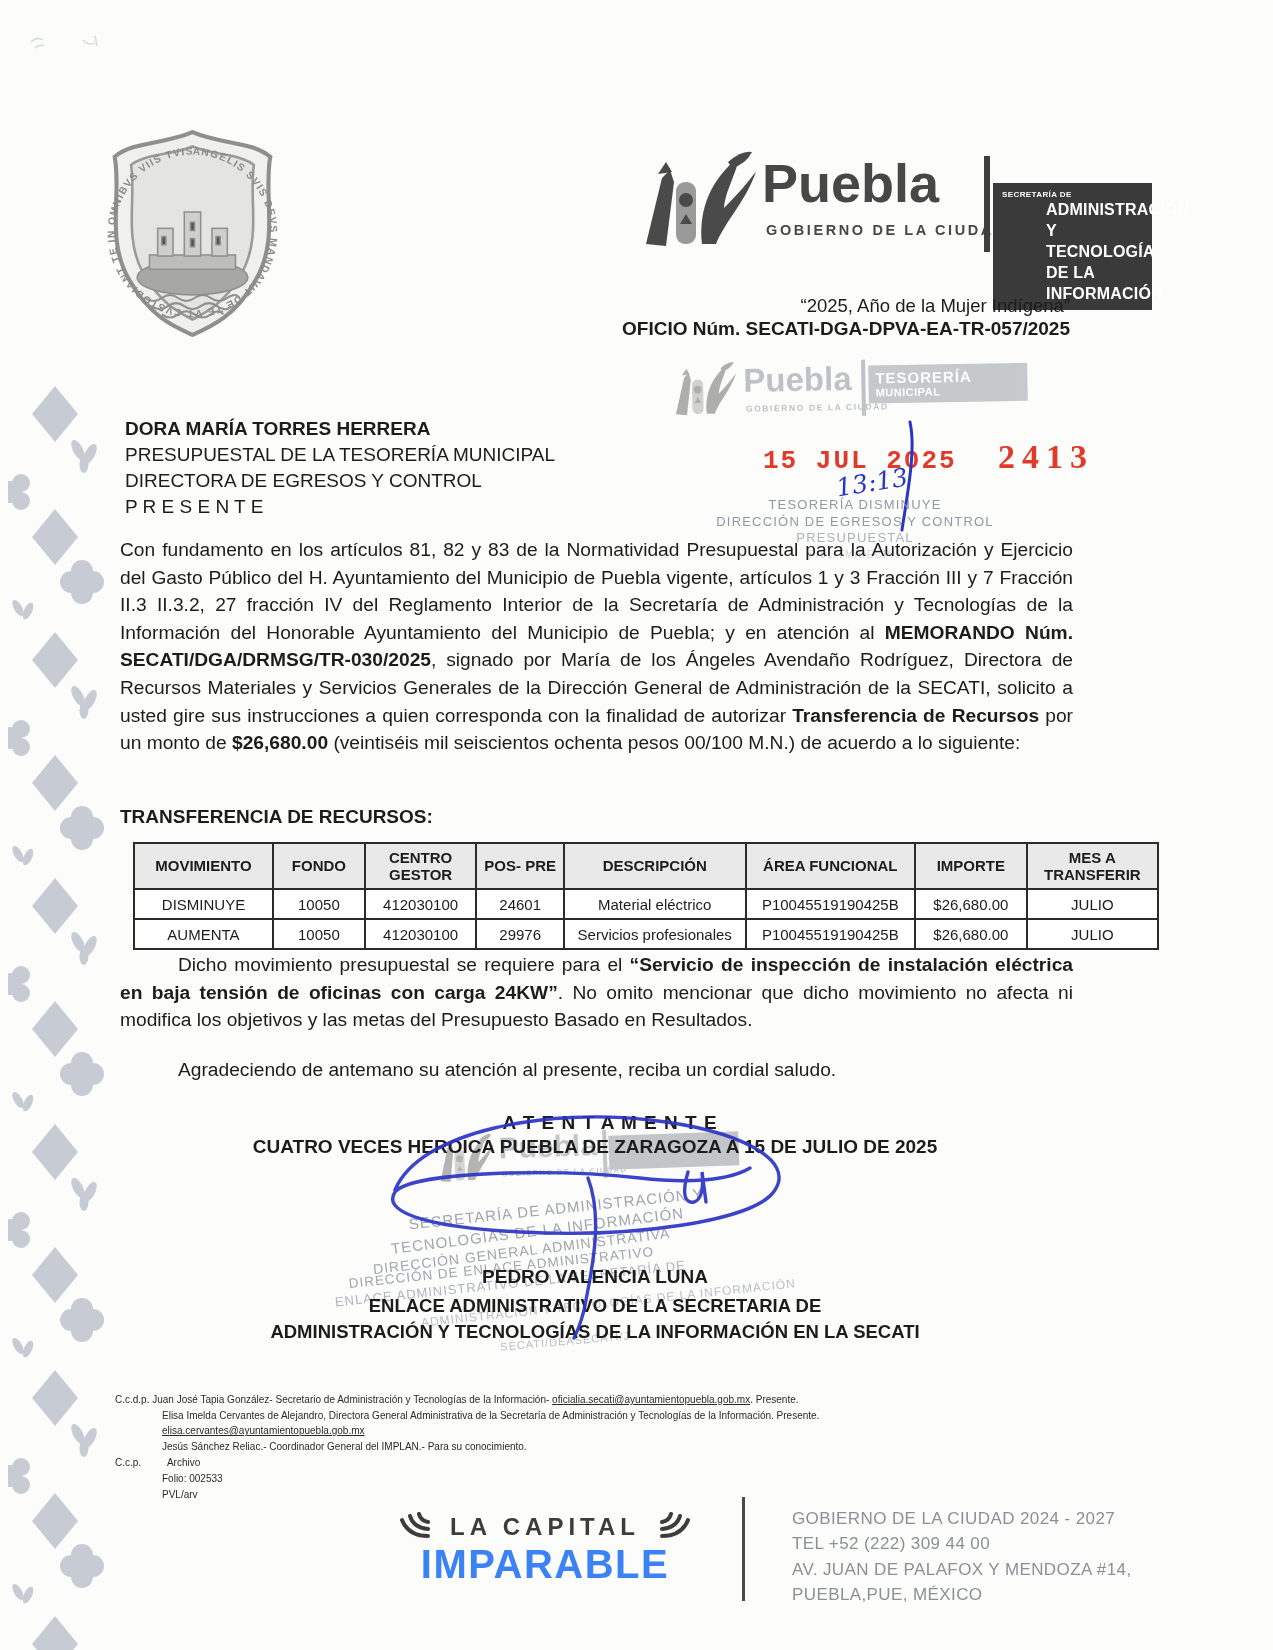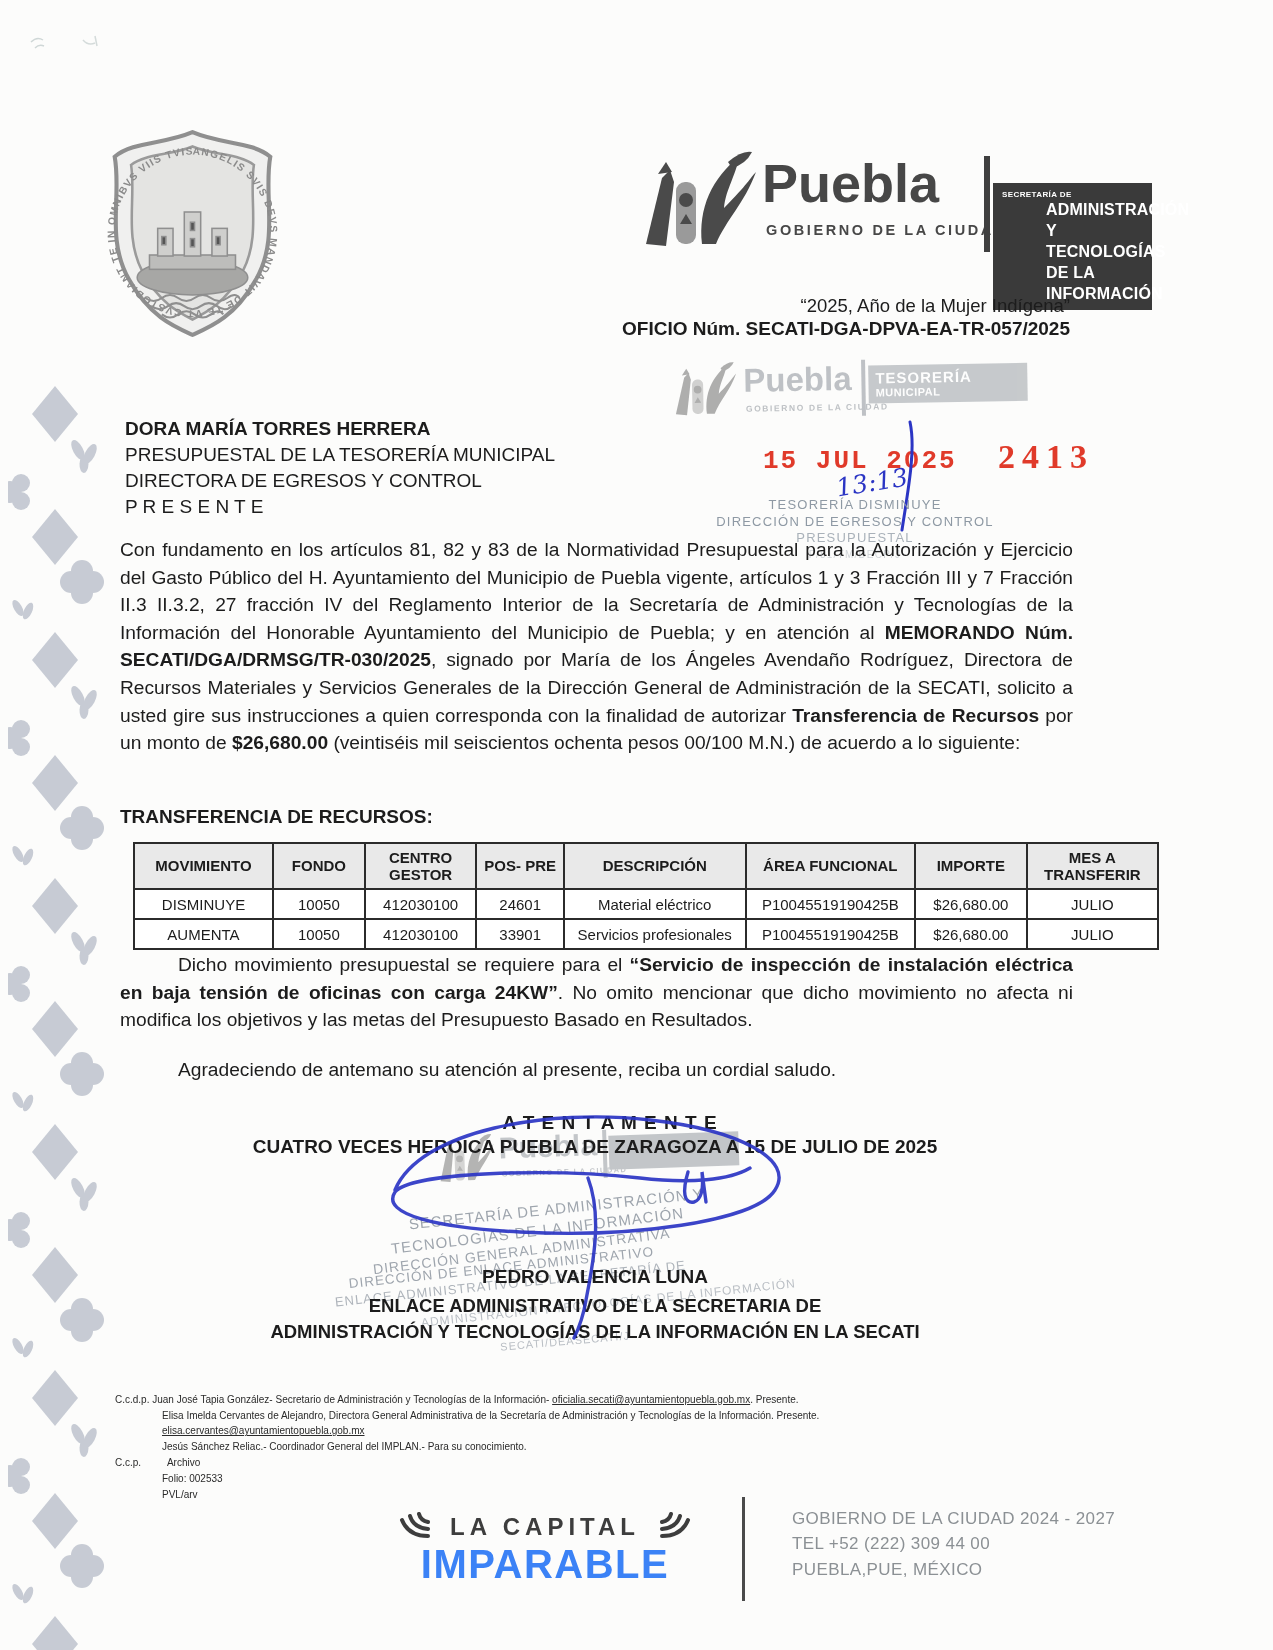--- a/index.html
+++ b/index.html
@@ -207,21 +207,21 @@
         <td>24601</td>
         <td>Material eléctrico</td>
         <td>P10045519190425B</td>
         <td>$26,680.00</td>
         <td>JULIO</td>
       </tr>
       <tr>
         <td>AUMENTA</td>
         <td>10050</td>
         <td>412030100</td>
-        <td>33901</td>
+        <td>29976</td>
         <td>Servicios profesionales</td>
         <td>P10045519190425B</td>
         <td>$26,680.00</td>
         <td>JULIO</td>
       </tr>
     </tbody>
   </table>
 
   <div class="abs body-text just" style="left:120px;top:951px;width:953px;text-indent:58px;">
     <span>Dicho movimiento presupuestal se requiere para el </span><span class="b">“Servicio de inspección de instalación eléctrica en baja tensión de oficinas con carga 24KW”</span><span>. No omito mencionar que dicho movimiento no afecta ni modifica los objetivos y las metas del Presupuesto Basado en Resultados.</span>
@@ -297,16 +297,17 @@
       </svg>
     </div>
     <div class="brand-bottom">IMPARABLE</div>
   </div>
 
   <div class="abs" style="left:742px;top:1497px;width:3px;height:104px;background:#4a4a4a;"></div>
 
   <div class="abs footer-addr" style="left:777px;top:1506px;width:400px;">
     <div>GOBIERNO DE LA CIUDAD 2024 - 2027</div>
     <div>TEL +52 (222) 309 44 00</div>
+    <div>AV. JUAN DE PALAFOX Y MENDOZA #14,</div>
     <div>PUEBLA,PUE, MÉXICO</div>
   </div>
 
 </div>
 
 </body></html>

